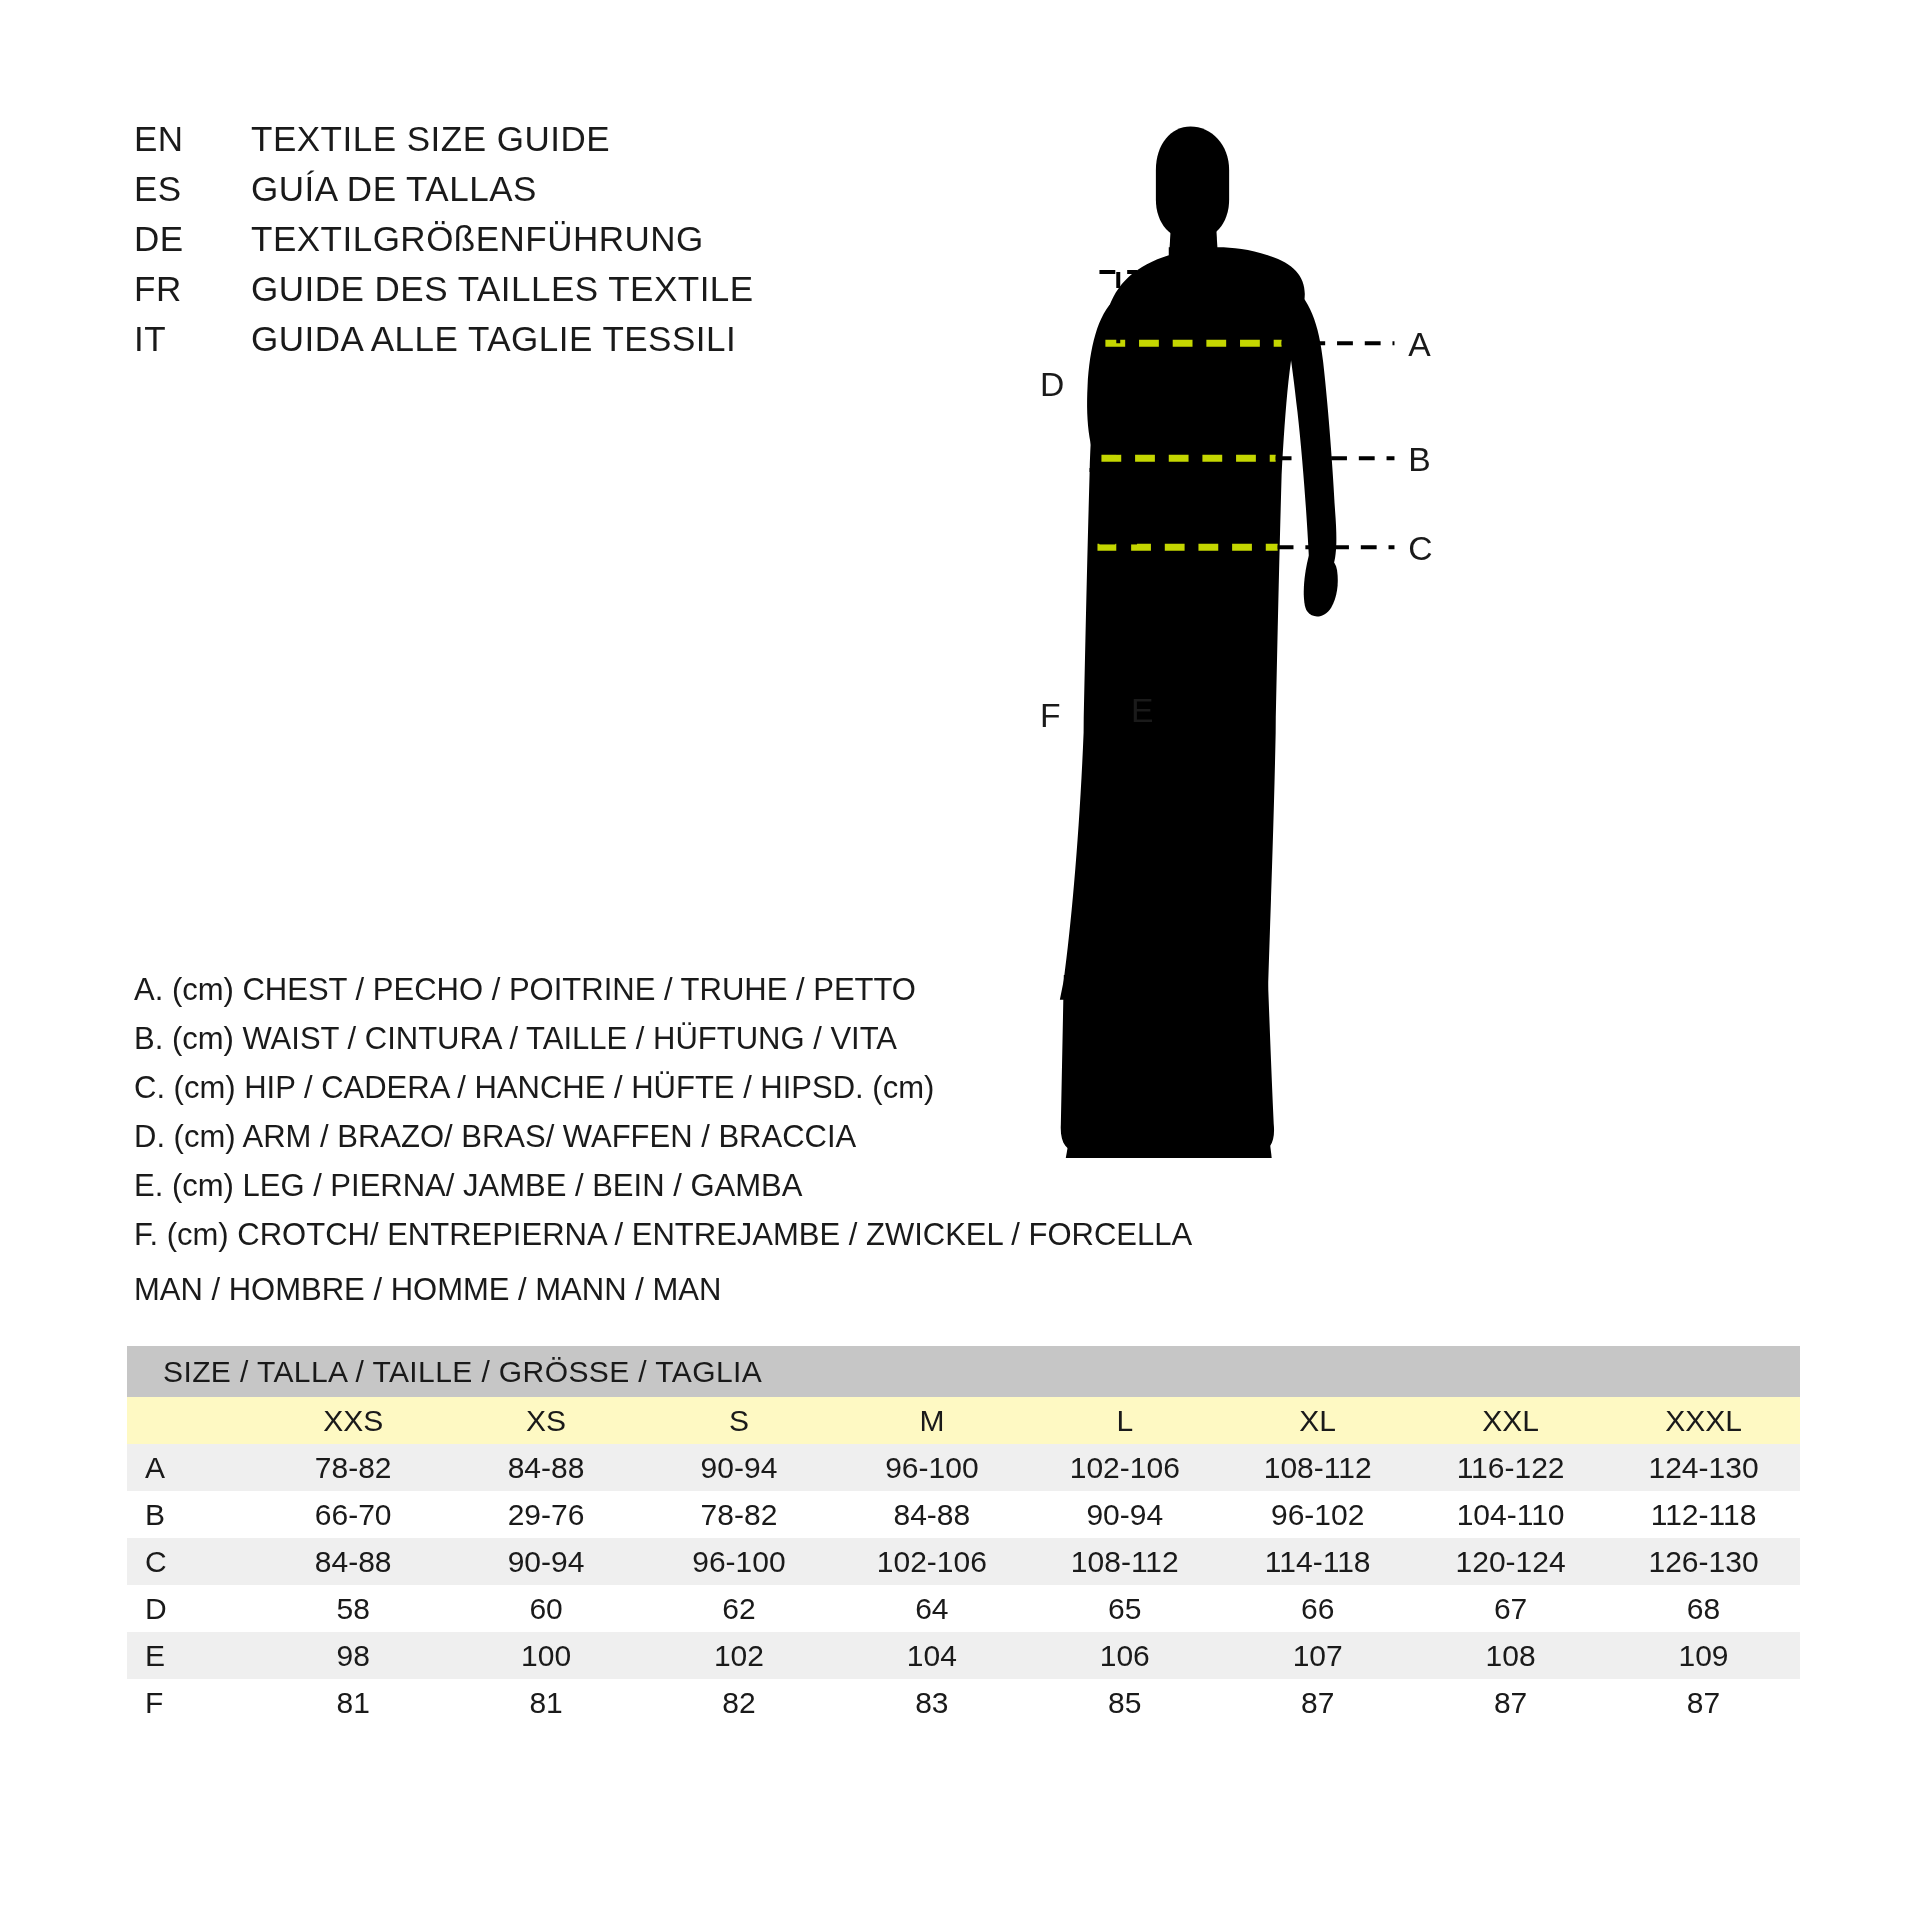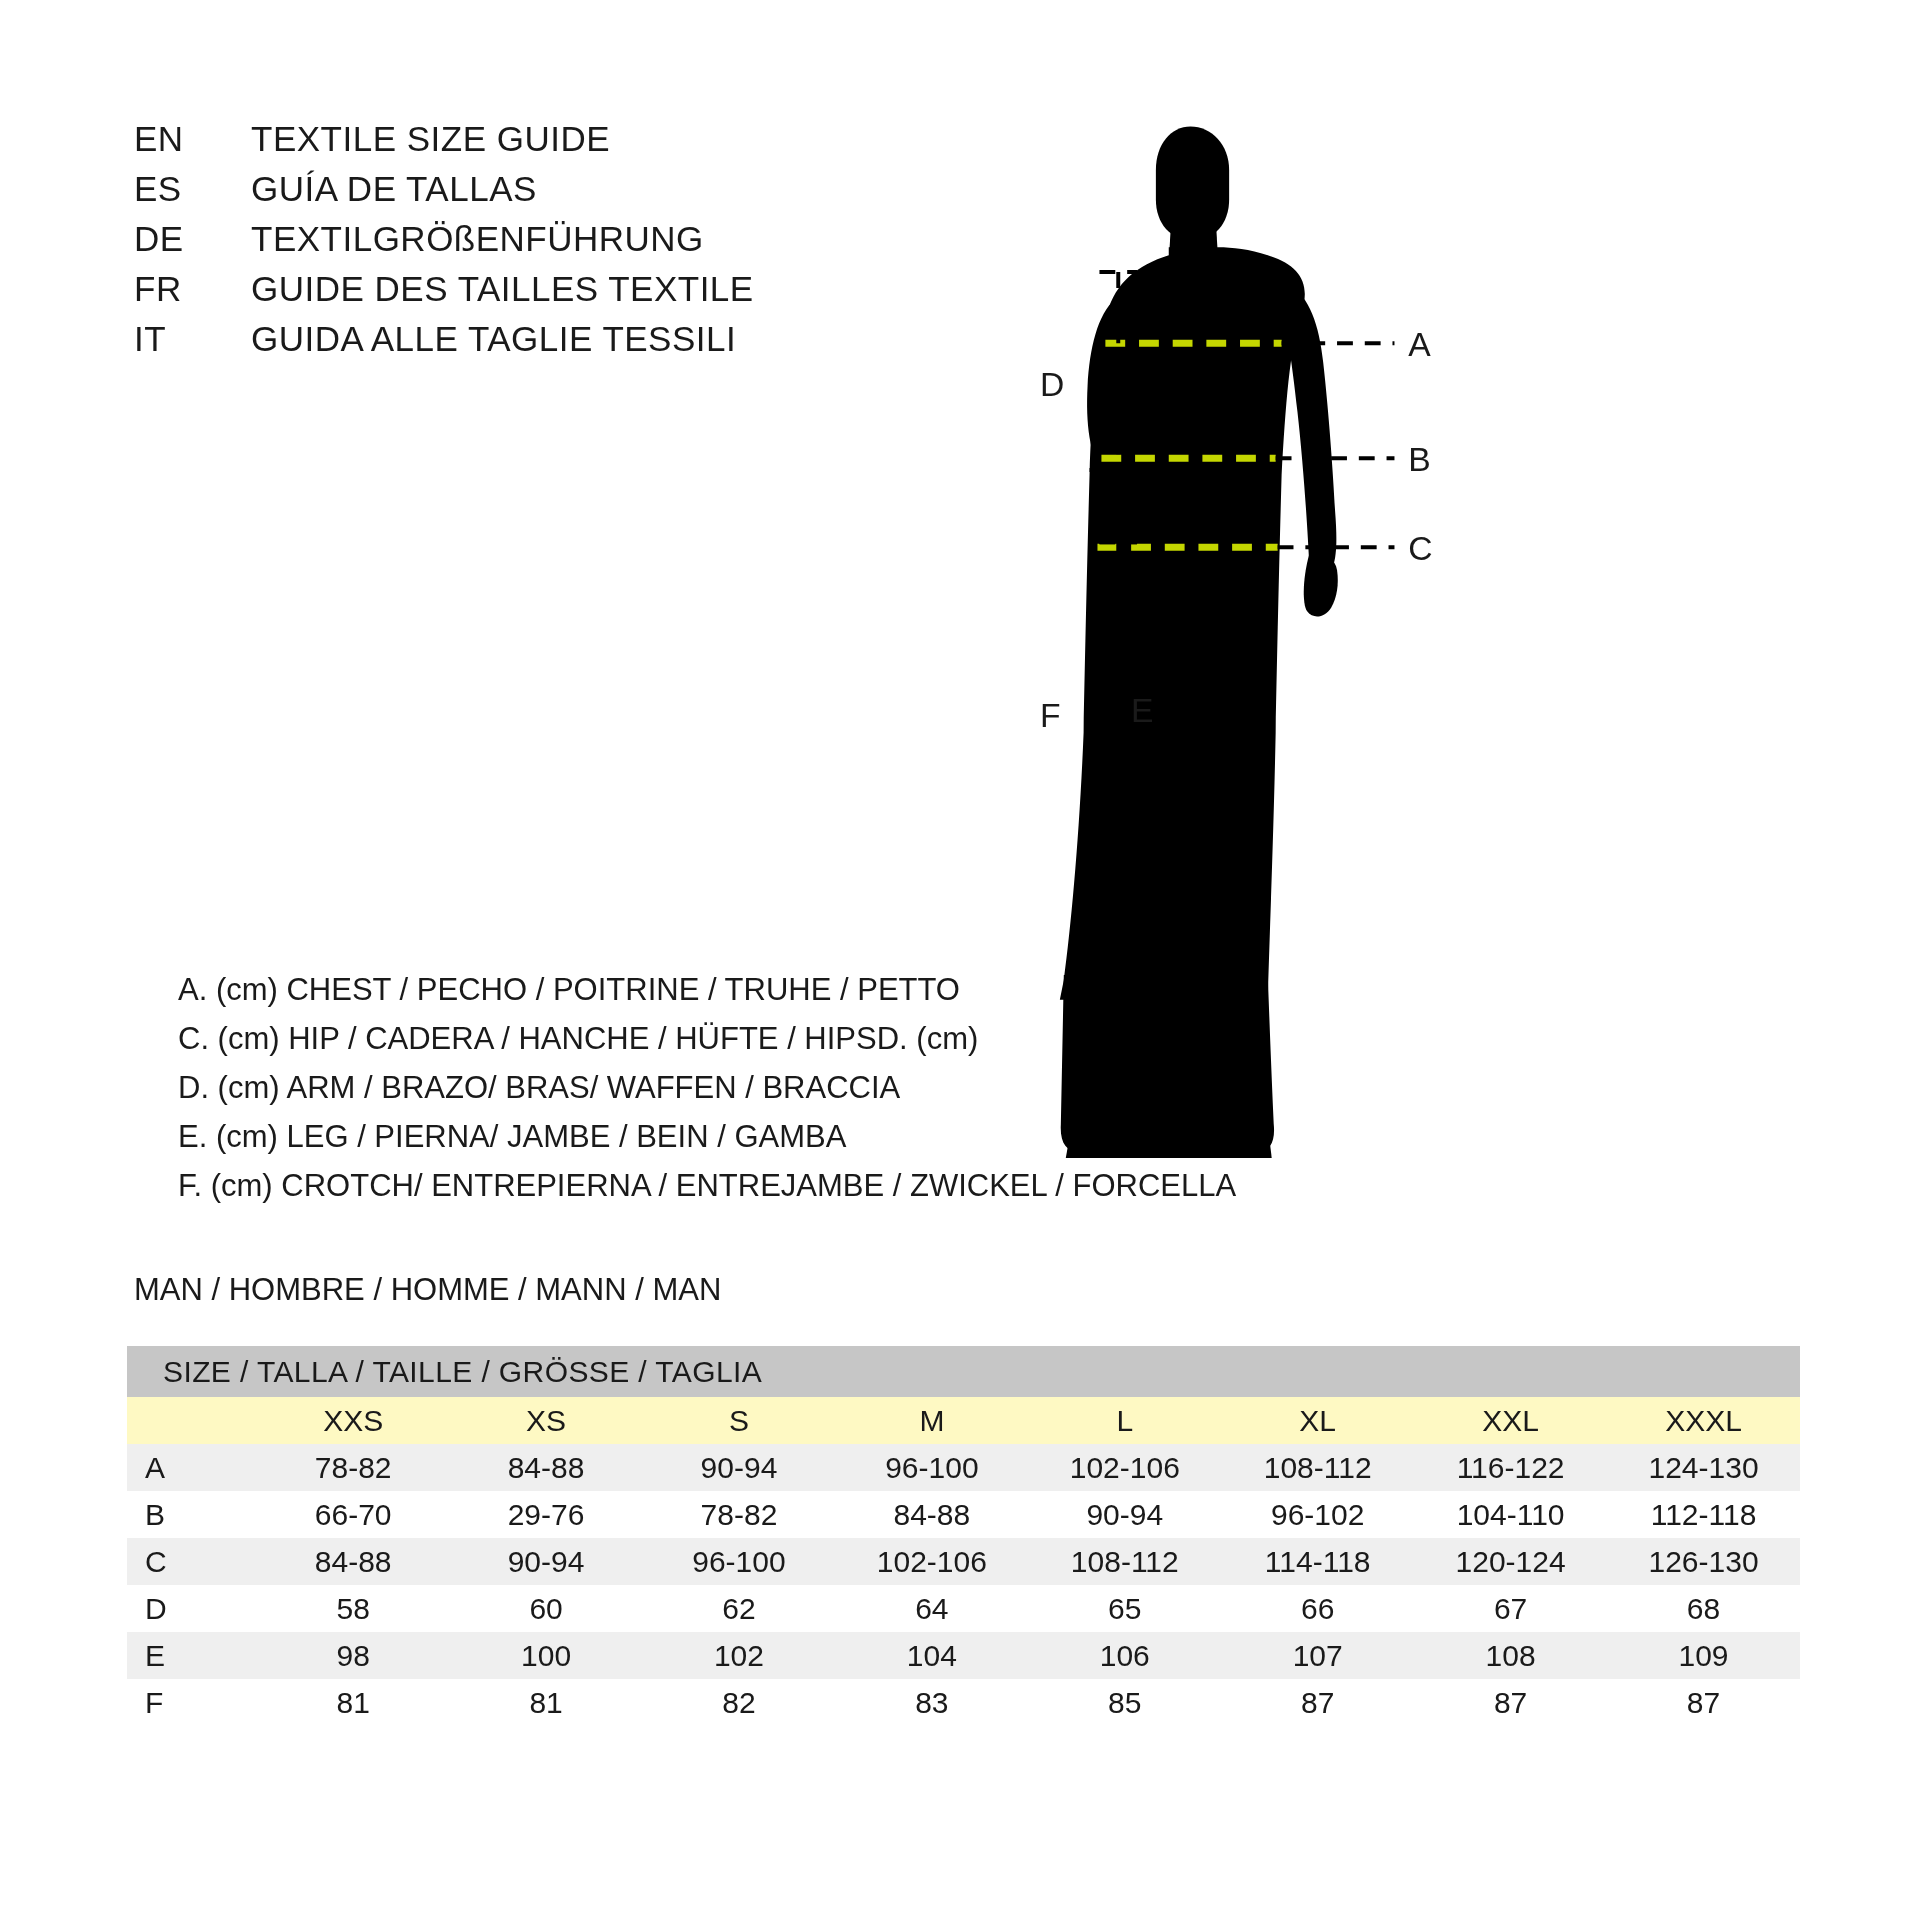--- a/index.html
+++ b/index.html
@@ -37,21 +37,20 @@
     font-size: 35px;
     letter-spacing: 0.5px;
   }
 
   
   #legend-block {
     position: absolute;
     left: 134px;
     top: 965px;
     width: 1049px;
-    margin-left: 44px;
   }
   .legend-row {
     font-size: 31px;
     line-height: 49px;
     white-space: nowrap;
   }
   #gender-line {
     position: absolute;
     left: 134px;
     top: 1272px;
@@ -138,20 +137,21 @@
     <span class="lang-title">GUIDE DES TAILLES TEXTILE</span>
   </div>
   <div class="lang-row">
     <span class="lang-code">IT</span>
     <span class="lang-title">GUIDA ALLE TAGLIE TESSILI</span>
   </div>
 </div>
 
 <div id="legend-block">
   <div class="legend-row">A. (cm) CHEST / PECHO / POITRINE / TRUHE / PETTO</div>
+  <div class="legend-row">B. (cm) WAIST / CINTURA / TAILLE / HÜFTUNG / VITA</div>
   <div class="legend-row">C. (cm) HIP / CADERA / HANCHE / HÜFTE / HIPSD. (cm)</div>
   <div class="legend-row">D. (cm) ARM / BRAZO/ BRAS/ WAFFEN / BRACCIA</div>
   <div class="legend-row">E. (cm) LEG / PIERNA/ JAMBE / BEIN / GAMBA</div>
   <div class="legend-row">F. (cm) CROTCH/ ENTREPIERNA / ENTREJAMBE / ZWICKEL / FORCELLA</div>
 </div>
 
 <div id="gender-line">MAN / HOMBRE / HOMME / MANN / MAN</div>
 
 <div id="figure-area">
   <svg width="842" height="1188" viewBox="0 0 850 1200" xmlns="http://www.w3.org/2000/svg">

